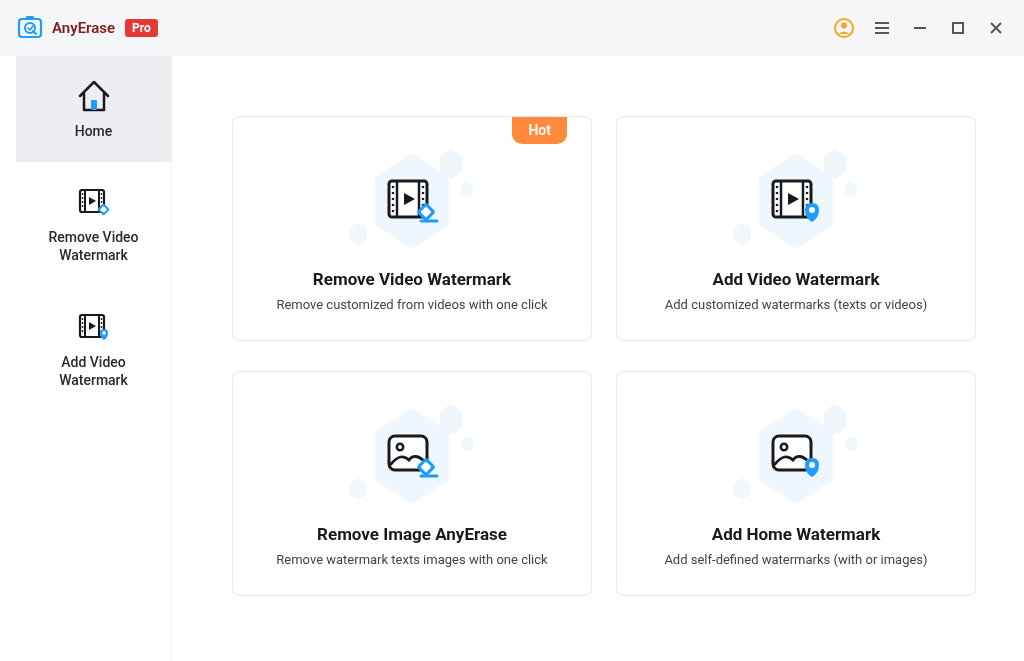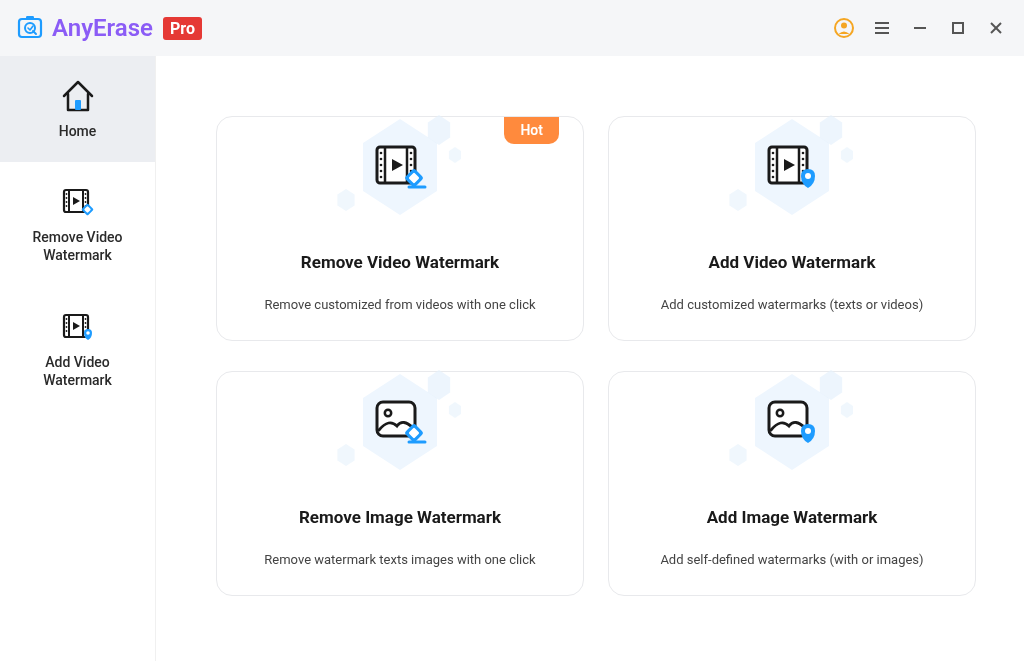--- a/index.html
+++ b/index.html
@@ -24,28 +24,28 @@
       gap: 8px;
     }
     .app-logo {
       width: 28px;
       height: 28px;
       display: flex;
       align-items: center;
       justify-content: center;
     }
     .app-name {
-      font-size: 24px;
+      font-size: 15px;
       font-weight: 600;
-      color: #8b5cf6;
+      color: #7f1d1d;
     }
     .pro-badge {
       background: #e53935;
       color: #fff;
-      font-size: 16px;
+      font-size: 12px;
       font-weight: 700;
       padding: 2px 7px;
       border-radius: 3px;
       margin-left: 2px;
     }
     .titlebar-right {
       display: flex;
       align-items: center;
       gap: 14px;
     }
@@ -55,20 +55,21 @@
       display: flex;
       align-items: center;
       justify-content: center;
       cursor: pointer;
       color: #666;
     }
     .account-icon { color: #f5a623; }
     .main-area {
       display: flex;
       height: calc(661px - 56px);
+      padding-left: 16px;
     }
     .sidebar {
       width: 156px;
       background: #ffffff;
       border-right: 1px solid #f0f0f0;
       display: flex;
       flex-direction: column;
     }
     .sidebar-item {
       display: flex;
@@ -102,27 +103,27 @@
       overflow: auto;
     }
     .card-grid {
       display: grid;
       grid-template-columns: 1fr 1fr;
       gap: 30px 24px;
     }
     .card {
       background: #ffffff;
       border: 1px solid #e8e9ec;
-      border-radius: 16px;
+      border-radius: 8px;
       height: 225px;
       position: relative;
       display: flex;
       flex-direction: column;
       align-items: center;
-      justify-content: space-between;
+      justify-content: flex-end;
       padding-bottom: 28px;
       cursor: pointer;
       transition: box-shadow .15s;
     }
     .hot-badge {
       position: absolute;
       top: 0px;
       right: 24px;
       background: #ff8a3d;
       color: #fff;
@@ -359,39 +360,39 @@
             <svg width="58" height="52" viewBox="0 0 58 52">
               <rect x="6" y="6" width="38" height="34" rx="6" fill="#fff" stroke="#1a1a1a" stroke-width="3"></rect>
               <circle cx="17" cy="17" r="3.2" fill="none" stroke="#1a1a1a" stroke-width="2.5"></circle>
               <path d="M 8 34 Q 18 22 26 30 Q 32 22 42 32" fill="none" stroke="#1a1a1a" stroke-width="2.8" stroke-linecap="round"></path>
               <rect x="36" y="30" width="14" height="14" rx="2.5" transform="rotate(45 43 37)" fill="#1e9cff"></rect>
               <rect x="39" y="33" width="8" height="8" rx="1.5" transform="rotate(45 43 37)" fill="#fff"></rect>
               <line x1="38" y1="46" x2="54" y2="46" stroke="#1e9cff" stroke-width="3" stroke-linecap="round"></line>
             </svg>
           </span>
         </div>
-        <div class="card-title">Remove Image Watermark</div>
+        <div class="card-title">Remove Image AnyErase</div>
         <div class="card-desc">Remove watermark texts images with one click</div>
       </div>
 
       <div class="card">
         <div class="card-icon-wrap">
           <div class="hexagon"></div>
           <div class="hex-small hex-s1"></div>
           <div class="hex-small hex-s2"></div>
           <div class="hex-small hex-s3"></div>
           <span class="card-main-icon">
             <svg width="58" height="52" viewBox="0 0 58 52">
               <rect x="6" y="6" width="38" height="34" rx="6" fill="#fff" stroke="#1a1a1a" stroke-width="3"></rect>
               <circle cx="17" cy="17" r="3.2" fill="none" stroke="#1a1a1a" stroke-width="2.5"></circle>
               <path d="M 8 34 Q 18 22 26 30 Q 32 22 42 32" fill="none" stroke="#1a1a1a" stroke-width="2.8" stroke-linecap="round"></path>
               <path d="M 45 28 Q 38 28 38 35 Q 38 43 45 47 Q 52 43 52 35 Q 52 28 45 28 Z" fill="#1e9cff"></path>
               <circle cx="45" cy="35" r="3" fill="#fff"></circle>
             </svg>
           </span>
         </div>
-        <div class="card-title">Add Image Watermark</div>
+        <div class="card-title">Add Home Watermark</div>
         <div class="card-desc">Add self-defined watermarks  (with or images)</div>
       </div>
 
     </div>
   </div>
 </div>
 
 </body></html>

